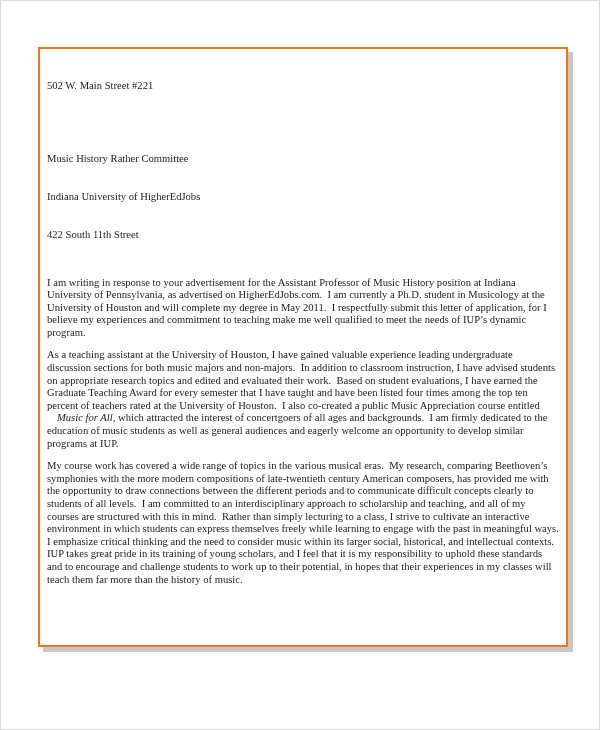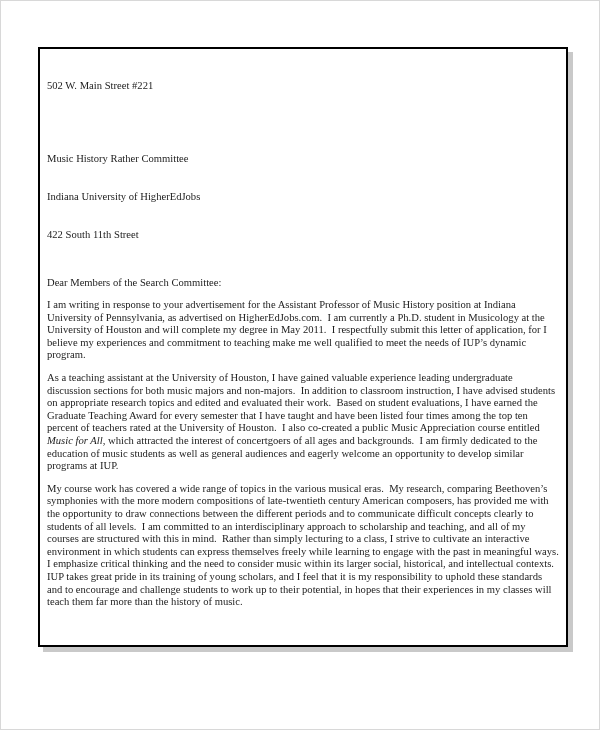--- a/index.html
+++ b/index.html
@@ -21,61 +21,61 @@
     position: relative;
   }
   .letter {
     position: absolute;
     left: 37px;
     top: 46px;
     width: 530px;
     height: 600px;
     box-sizing: border-box;
     background: #ffffff;
-    border: 2px solid #000000;
+    border: 2px solid #f97316;
     box-shadow: 5px 5px 0 0 #c9c9c9;
     padding: 6px 7px 24px 7px;
     color: #1c1c1c;
     font-size: 10.6px;
     line-height: 12.6px;
     overflow: hidden;
   }
   .block {
     margin: 0 0 10px 0;
     white-space: pre-wrap;
   }
   .line {
     white-space: pre-wrap;
   }
   p.para {
     margin: 0 0 10px 0;
     white-space: pre-wrap;
   }
   p.para em {
     font-style: italic;
+    margin-left: 10px;
   }
 </style>
 </head>
 <body>
 
 <div class="page">
   <div class="letter">
 
     <div class="block">
       <div class="line">502 W. Main Street #221</div>
     </div>
 
 
     <div class="block">
       <div class="line">Music History Rather Committee</div>
       <div class="line">Indiana University of HigherEdJobs</div>
       <div class="line">422 South 11th Street</div>
     </div>
 
-    <div class="block">Dear Members of the Search Committee:</div>
 
     <p class="para">I am writing in response to your advertisement for the Assistant Professor of Music History position at Indiana University of Pennsylvania, as advertised on HigherEdJobs.com.  I am currently a Ph.D. student in Musicology at the University of Houston and will complete my degree in May 2011.  I respectfully submit this letter of application, for I believe my experiences and commitment to teaching make me well qualified to meet the needs of IUP’s dynamic program.</p>
 
     <p class="para"><span>As a teaching assistant at the University of Houston, I have gained valuable experience leading undergraduate discussion sections for both music majors and non-majors.  In addition to classroom instruction, I have advised students on appropriate research topics and edited and evaluated their work.  Based on student evaluations, I have earned the Graduate Teaching Award for every semester that I have taught and have been listed four times among the top ten percent of teachers rated at the University of Houston.  I also co-created a public Music Appreciation course entitled </span><em>Music for All</em><span>, which attracted the interest of concertgoers of all ages and backgrounds.  I am firmly dedicated to the education of music students as well as general audiences and eagerly welcome an opportunity to develop similar programs at IUP.</span></p>
 
     <p class="para">My course work has covered a wide range of topics in the various musical eras.  My research, comparing Beethoven’s symphonies with the more modern compositions of late-twentieth century American composers, has provided me with the opportunity to draw connections between the different periods and to communicate difficult concepts clearly to students of all levels.  I am committed to an interdisciplinary approach to scholarship and teaching, and all of my courses are structured with this in mind.  Rather than simply lecturing to a class, I strive to cultivate an interactive environment in which students can express themselves freely while learning to engage with the past in meaningful ways.  I emphasize critical thinking and the need to consider music within its larger social, historical, and intellectual contexts.  IUP takes great pride in its training of young scholars, and I feel that it is my responsibility to uphold these standards and to encourage and challenge students to work up to their potential, in hopes that their experiences in my classes will teach them far more than the history of music.</p>
 
   </div>
 </div>
 

